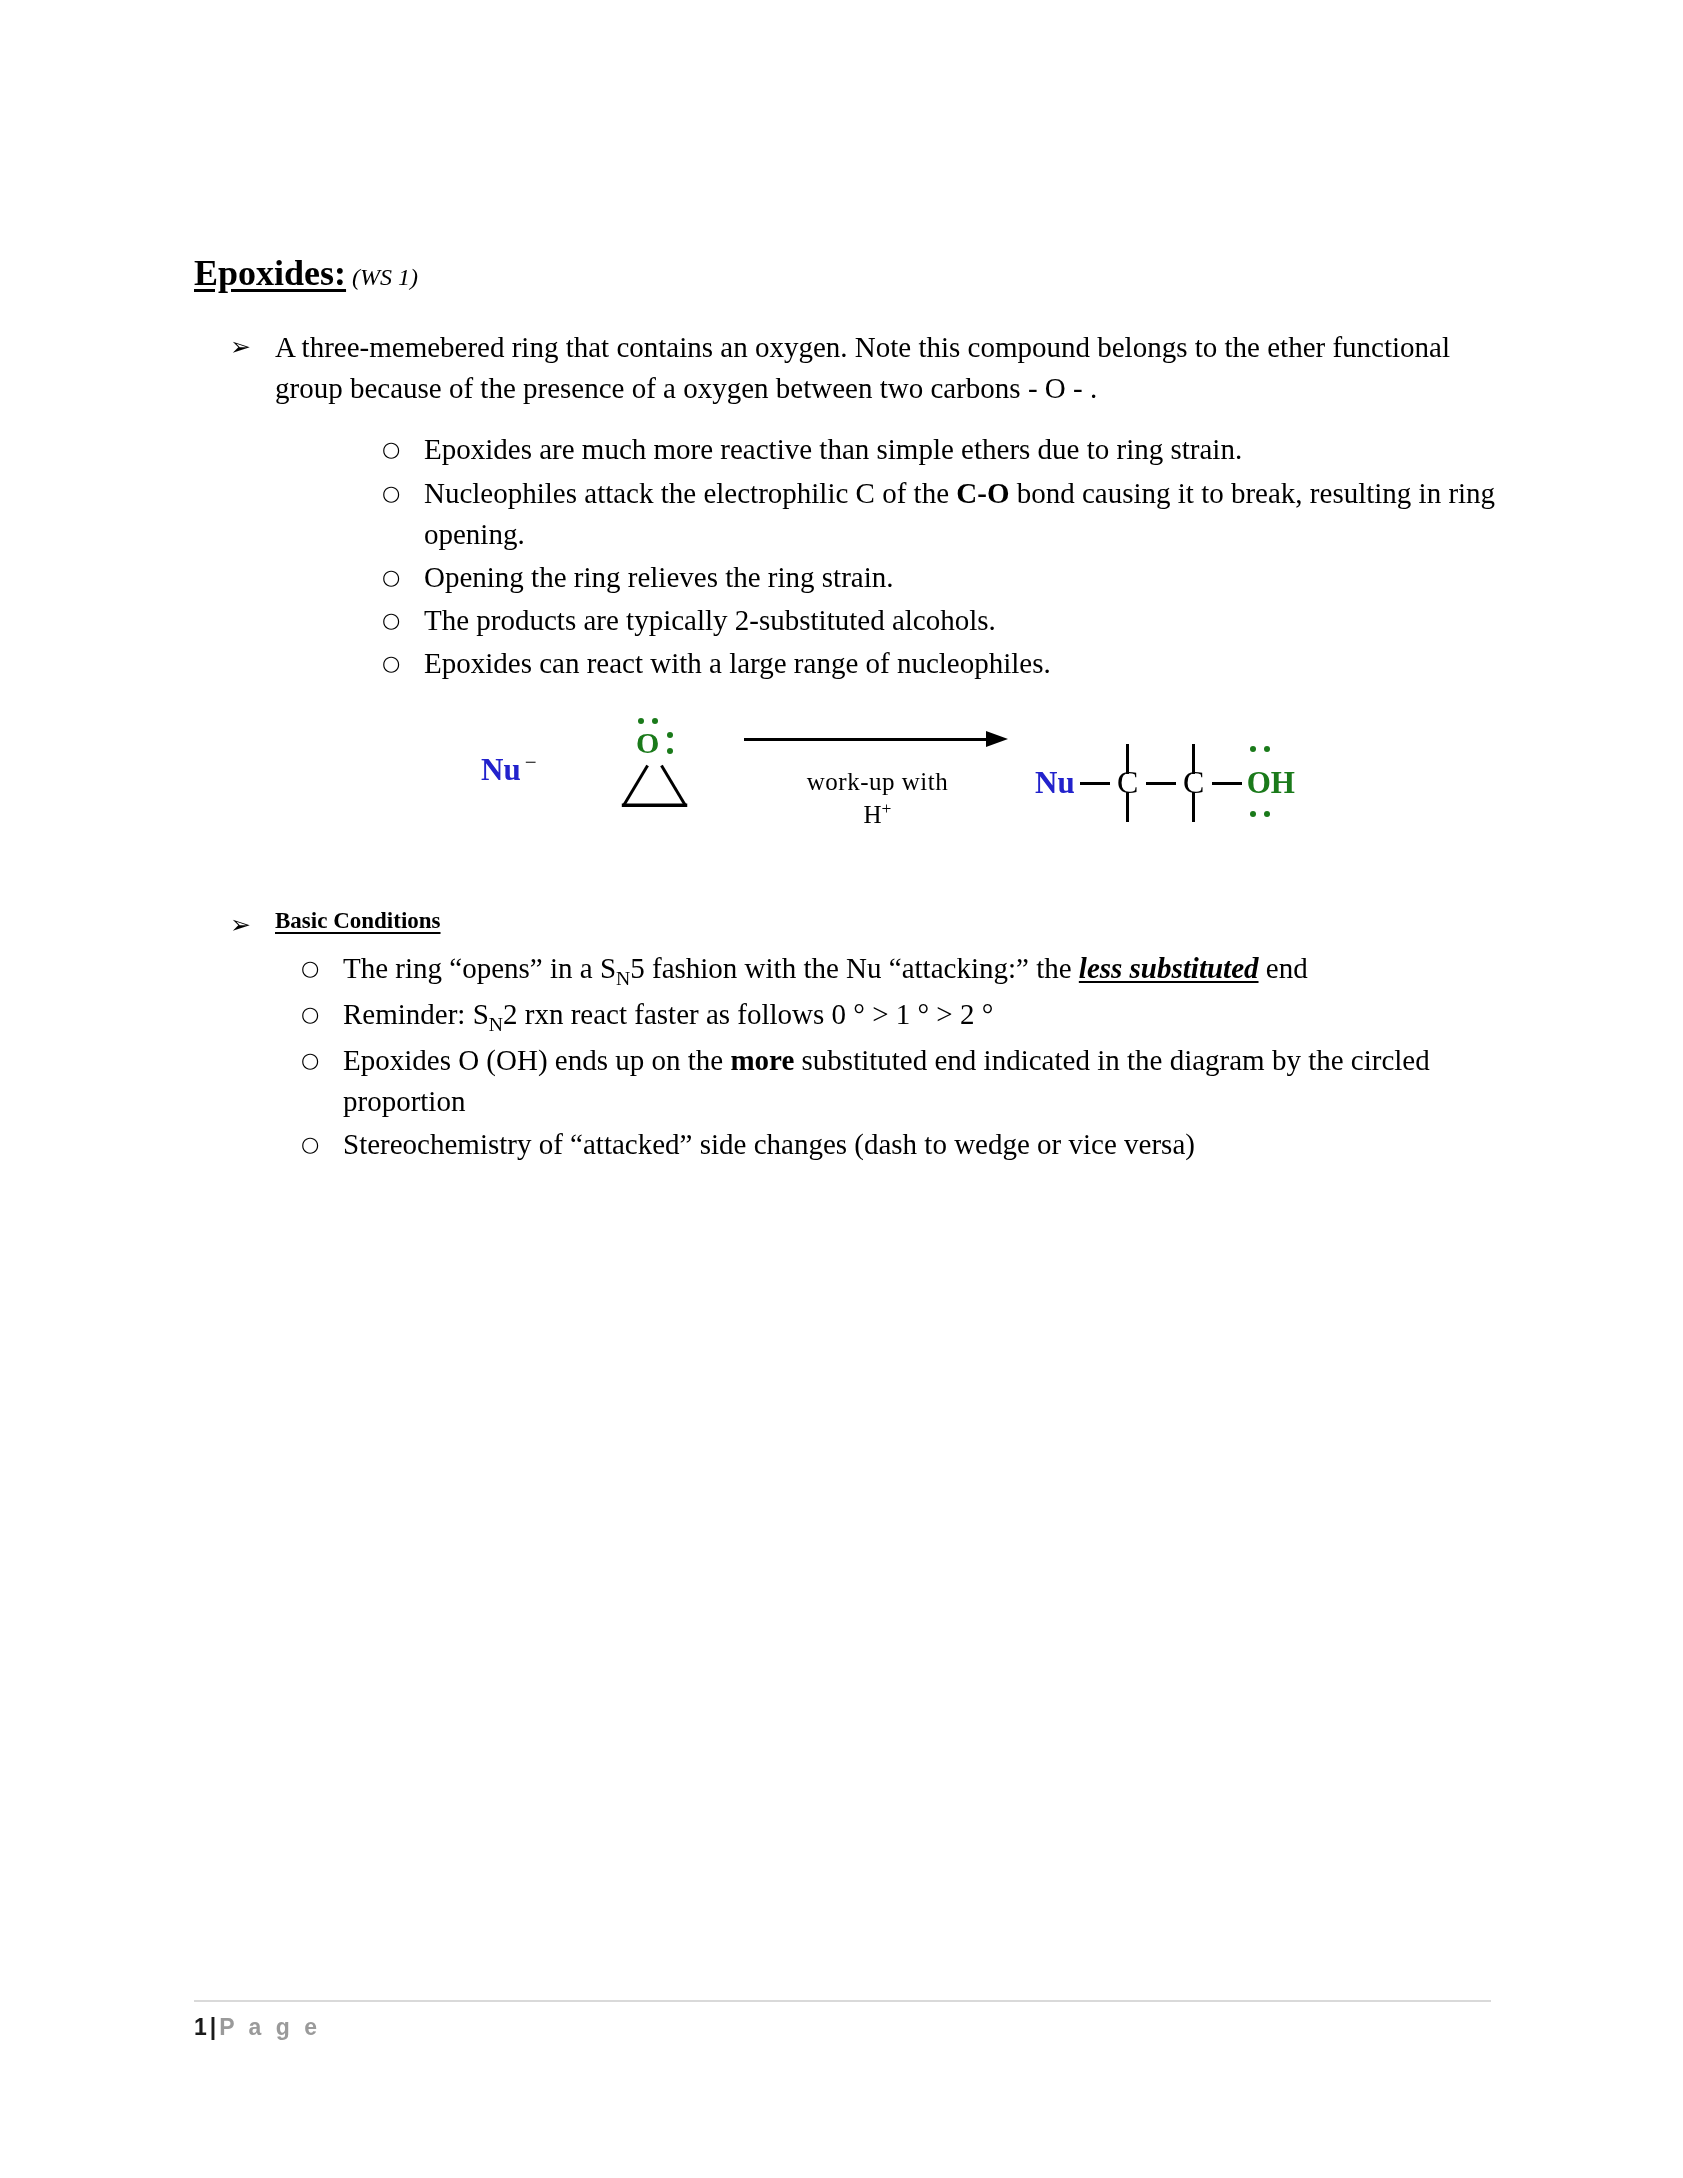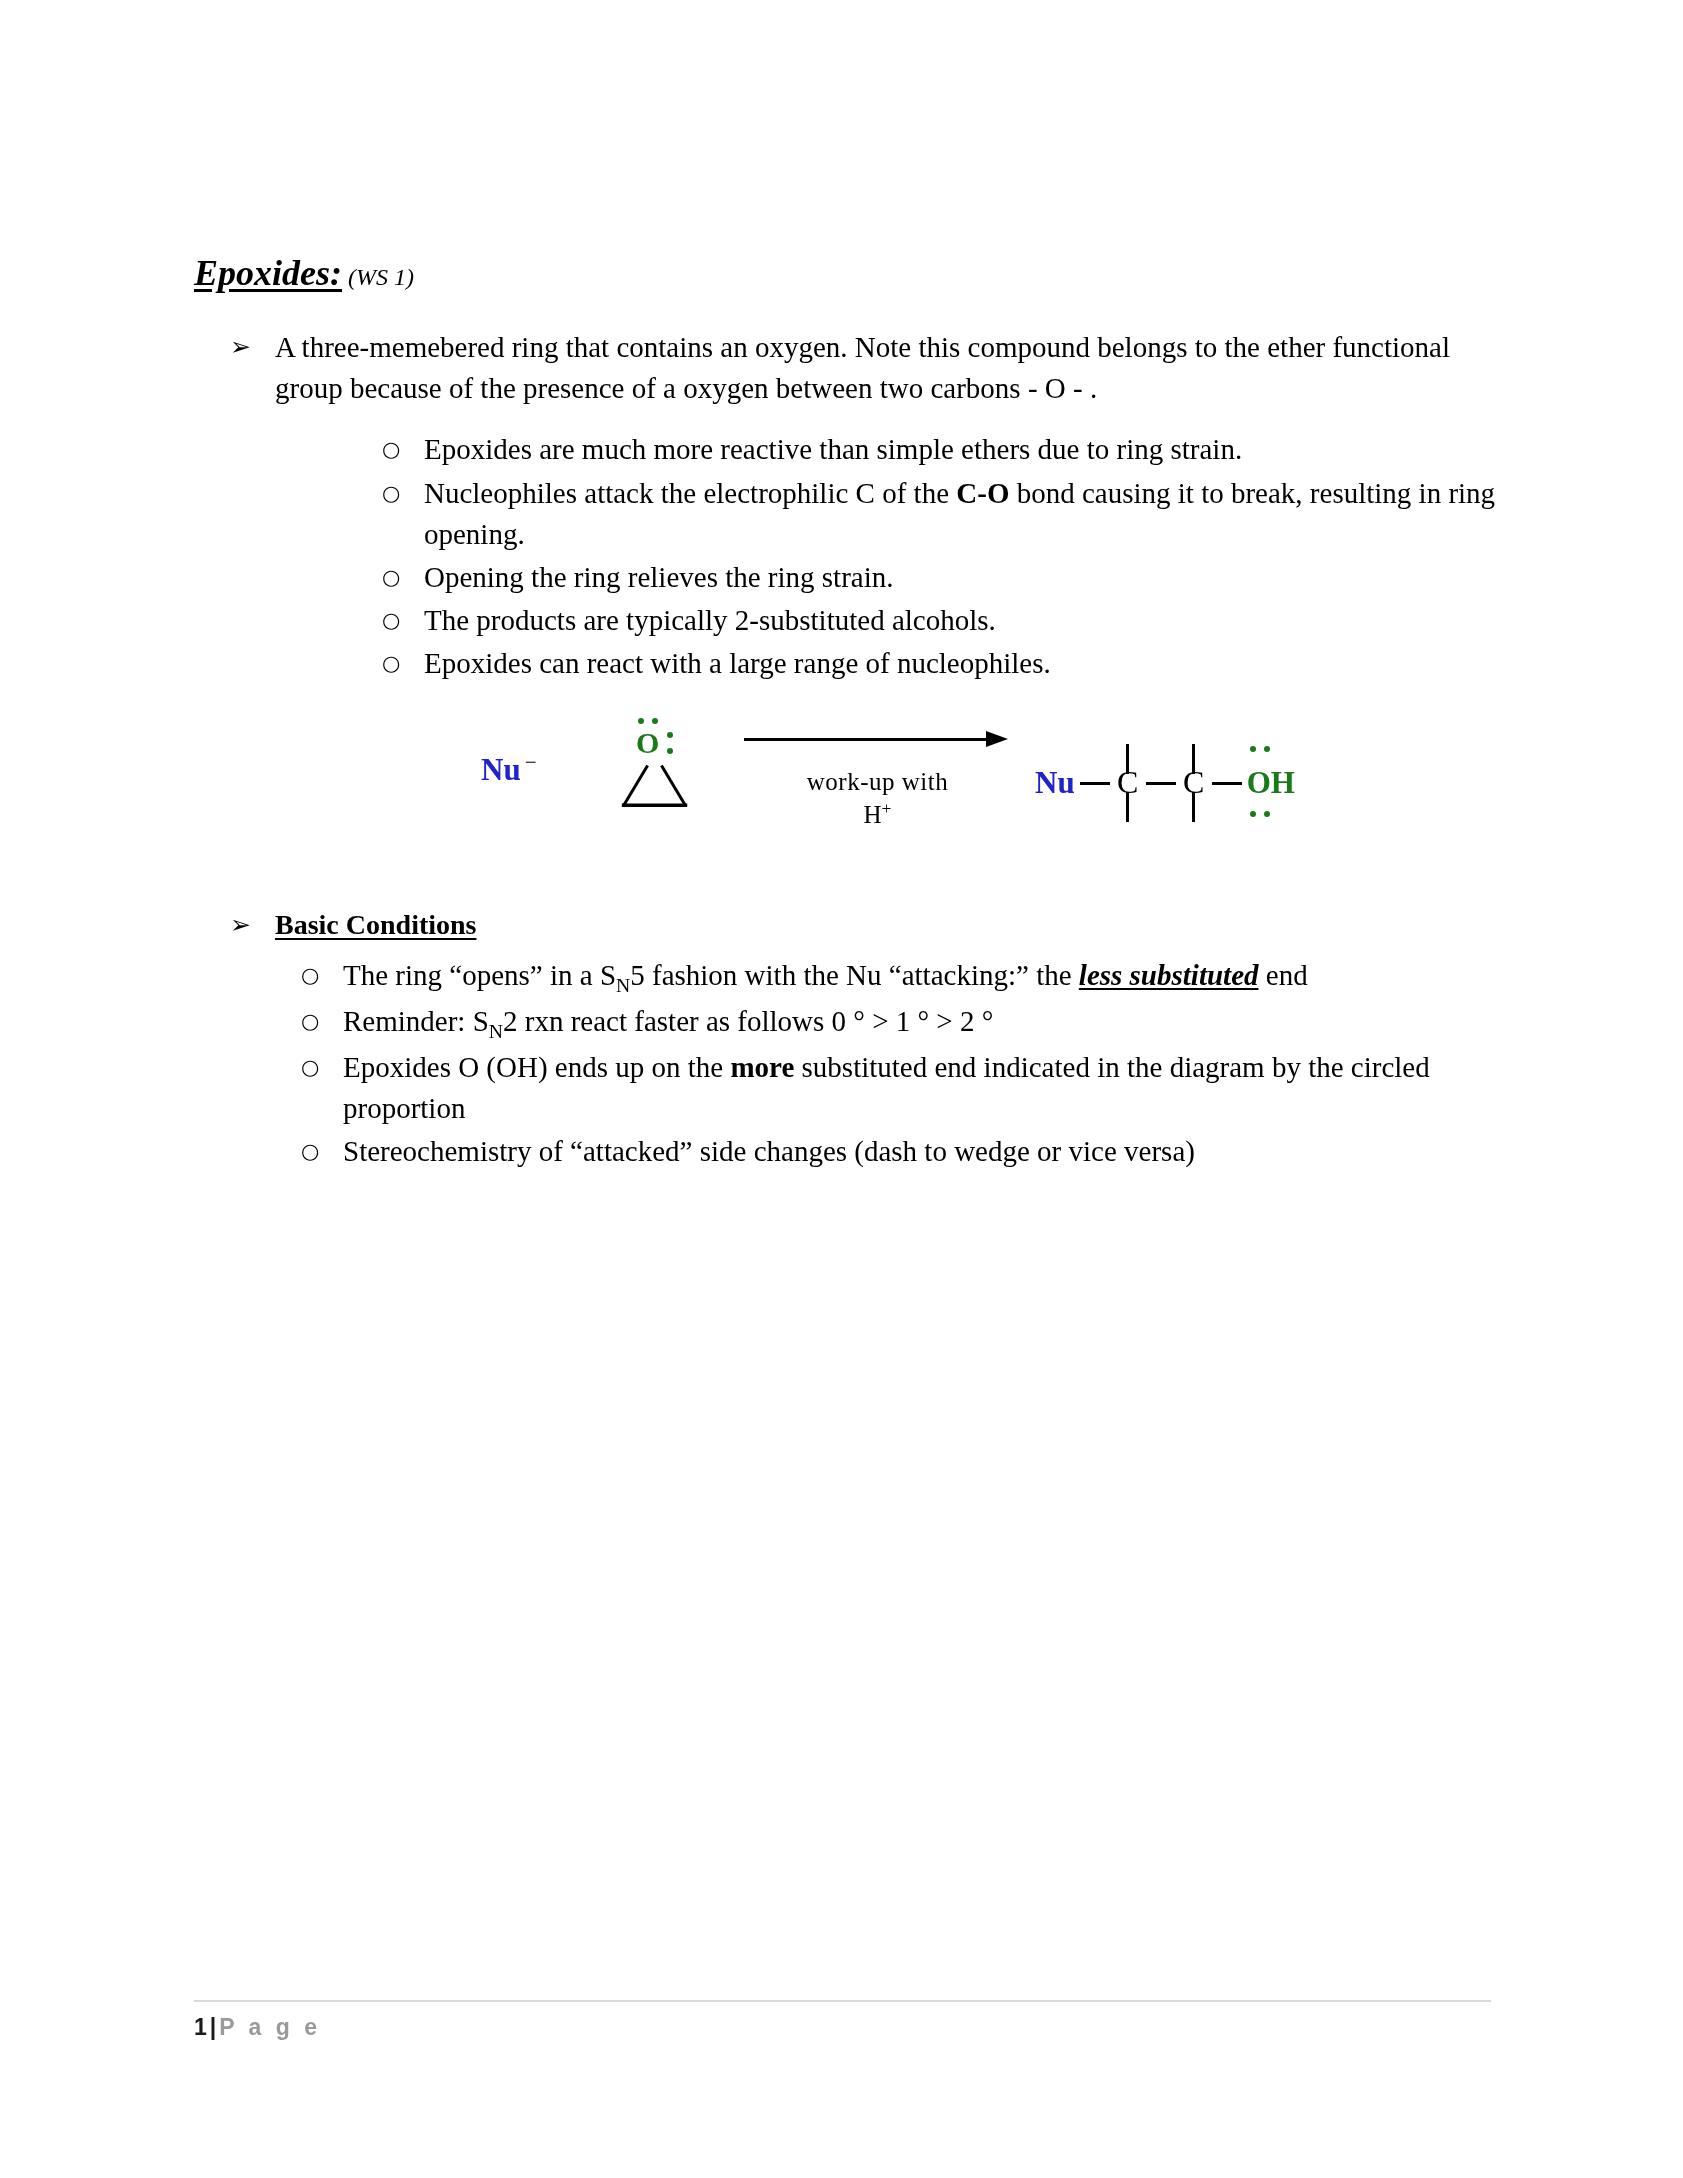--- a/index.html
+++ b/index.html
@@ -69,21 +69,20 @@
     line-height: 1.42;
   }
 
   .section-heading {
     font-size: 36px;
     margin: 0 0 4px 0;
     white-space: nowrap;
   }
   .section-heading .h-main {
     font-weight: bold;
-    font-style: italic;
     text-decoration: underline;
     text-underline-offset: 4px;
   }
   .section-heading .h-sub {
     font-style: italic;
     font-size: 24px;
     margin-left: 6px;
   }
 
   
@@ -104,21 +103,21 @@
     font-family: "DejaVu Sans", sans-serif;
     font-size: 25px;
     line-height: 1.5;
   }
   .li-text { display: block; }
 
   .heading-bullet .li-text {
     font-weight: bold;
     text-decoration: underline;
     text-underline-offset: 4px;
-    font-size: 28px;
+    font-size: 23px;
   }
 
   
   .lvl2 {
     margin: 12px 0 0 0;
     padding: 0;
     list-style: none;
   }
   .lvl2 > li {
     position: relative;

